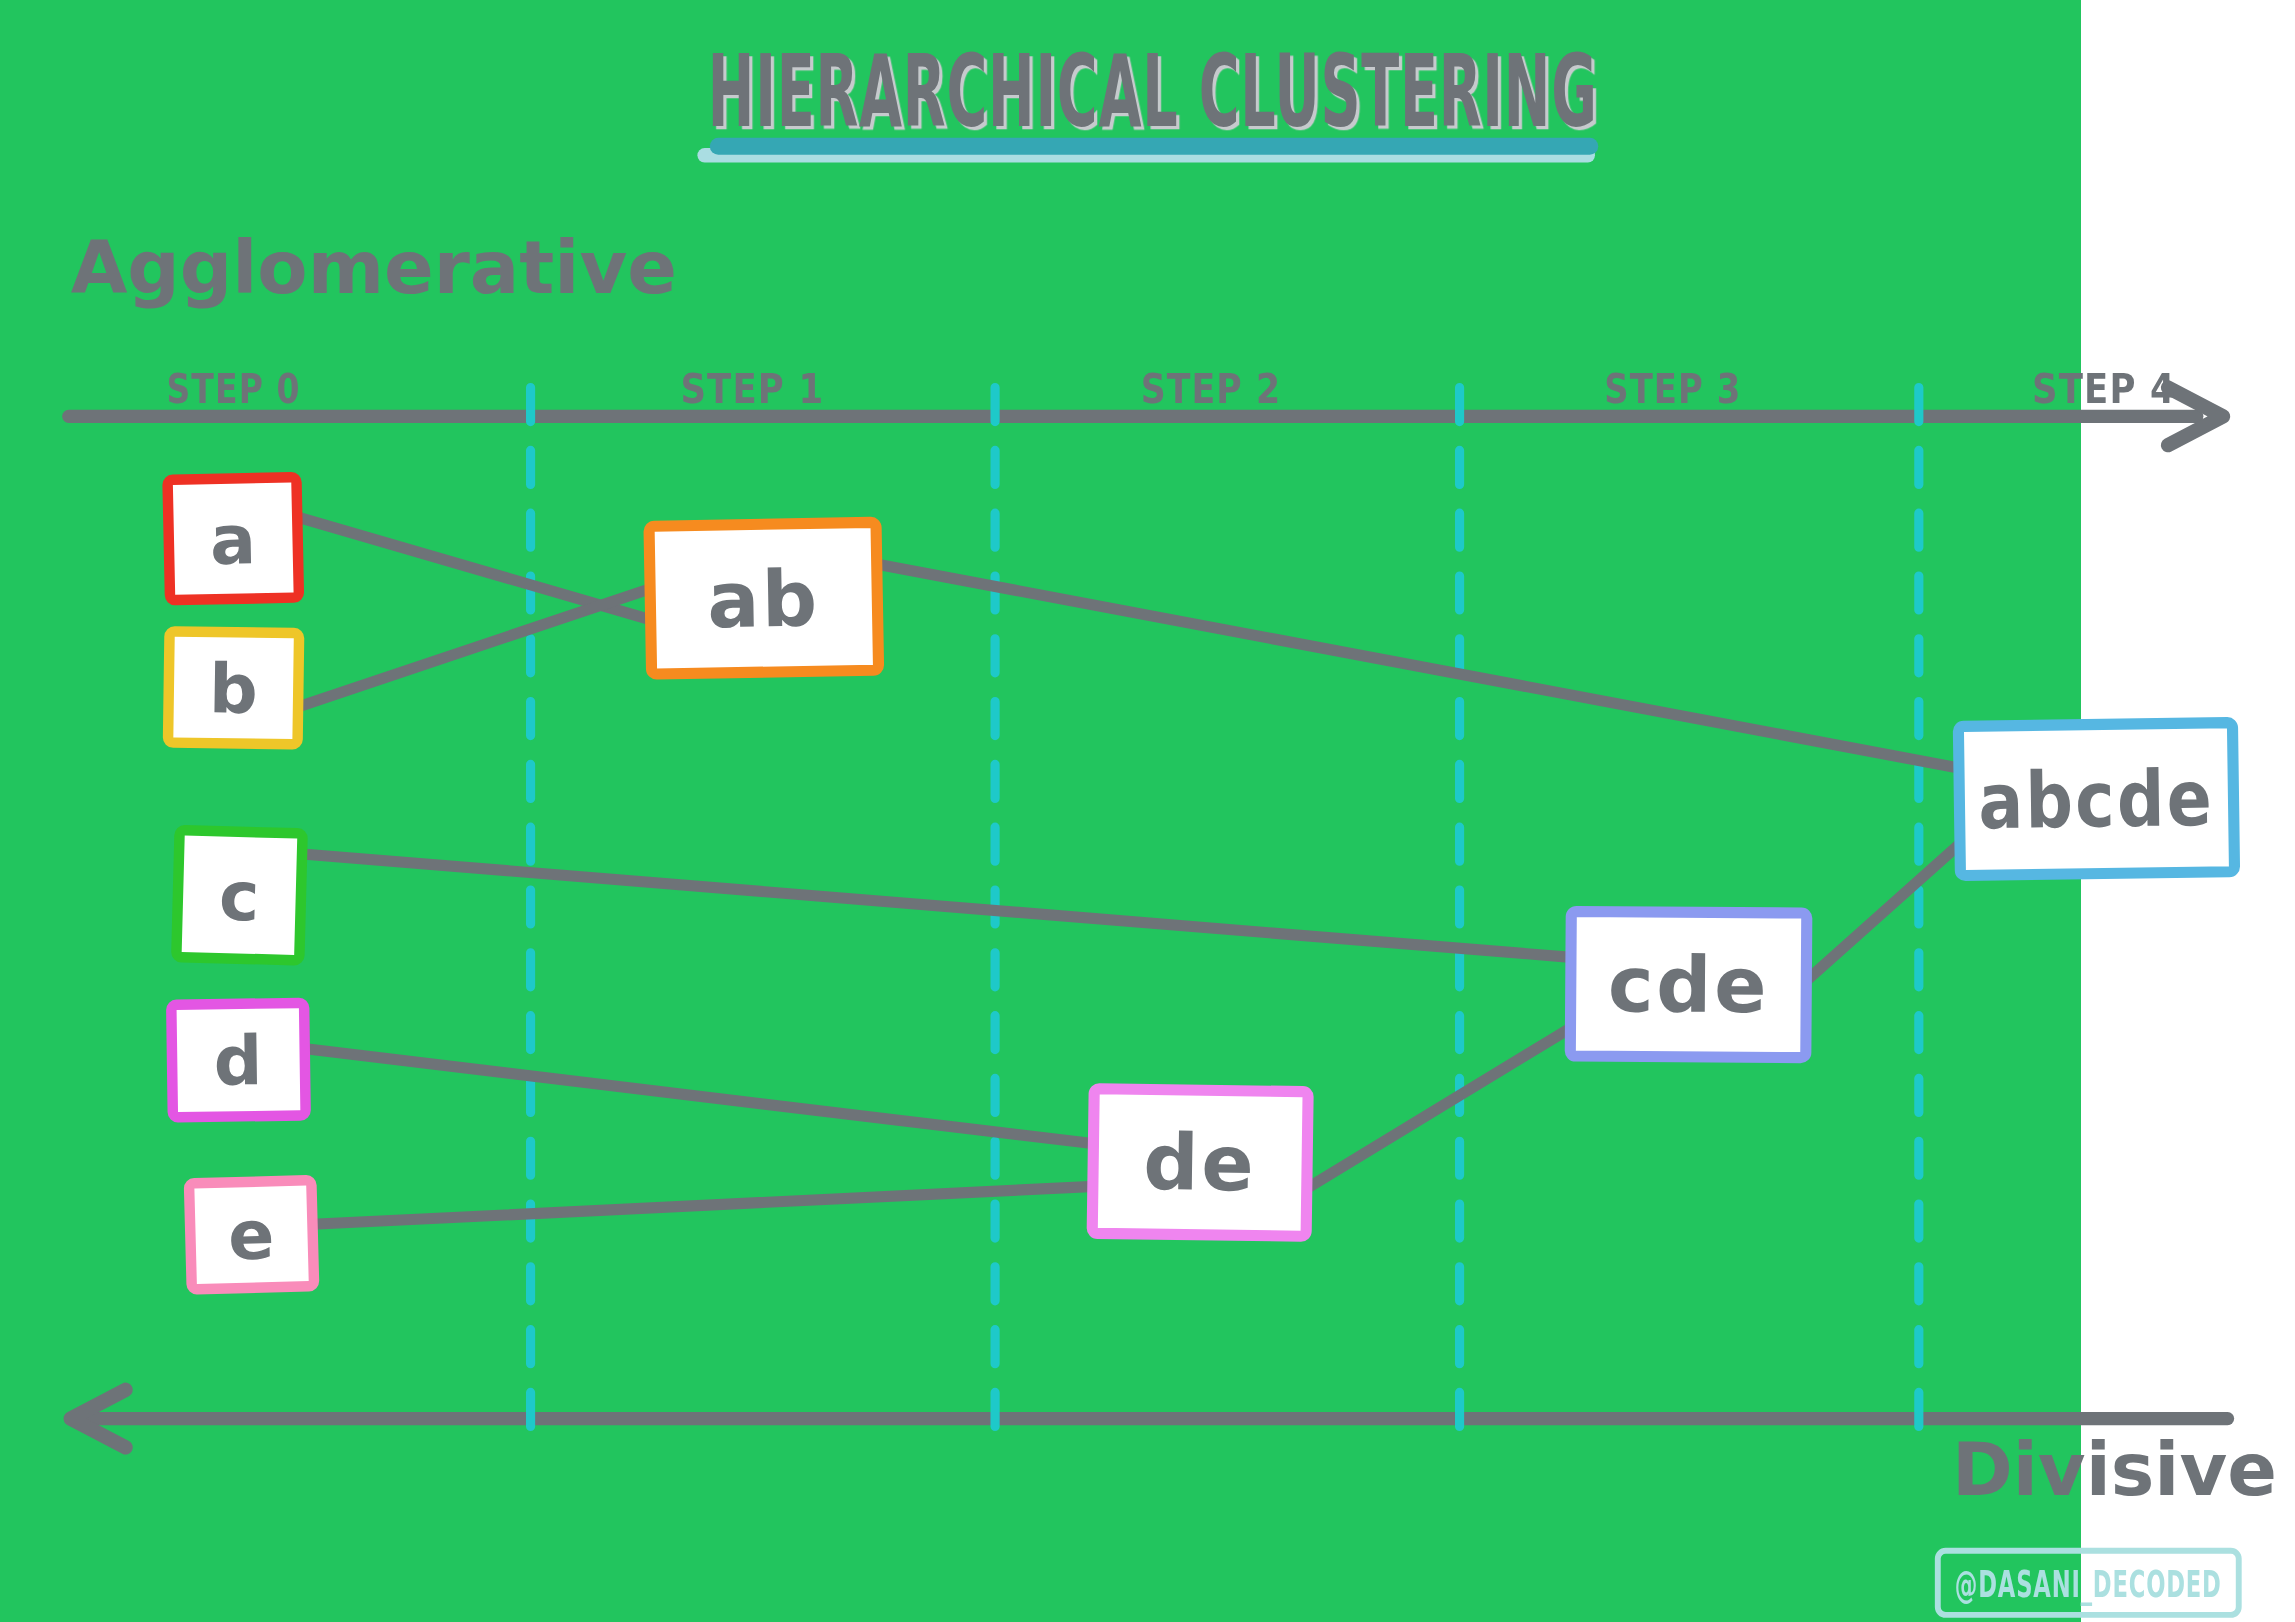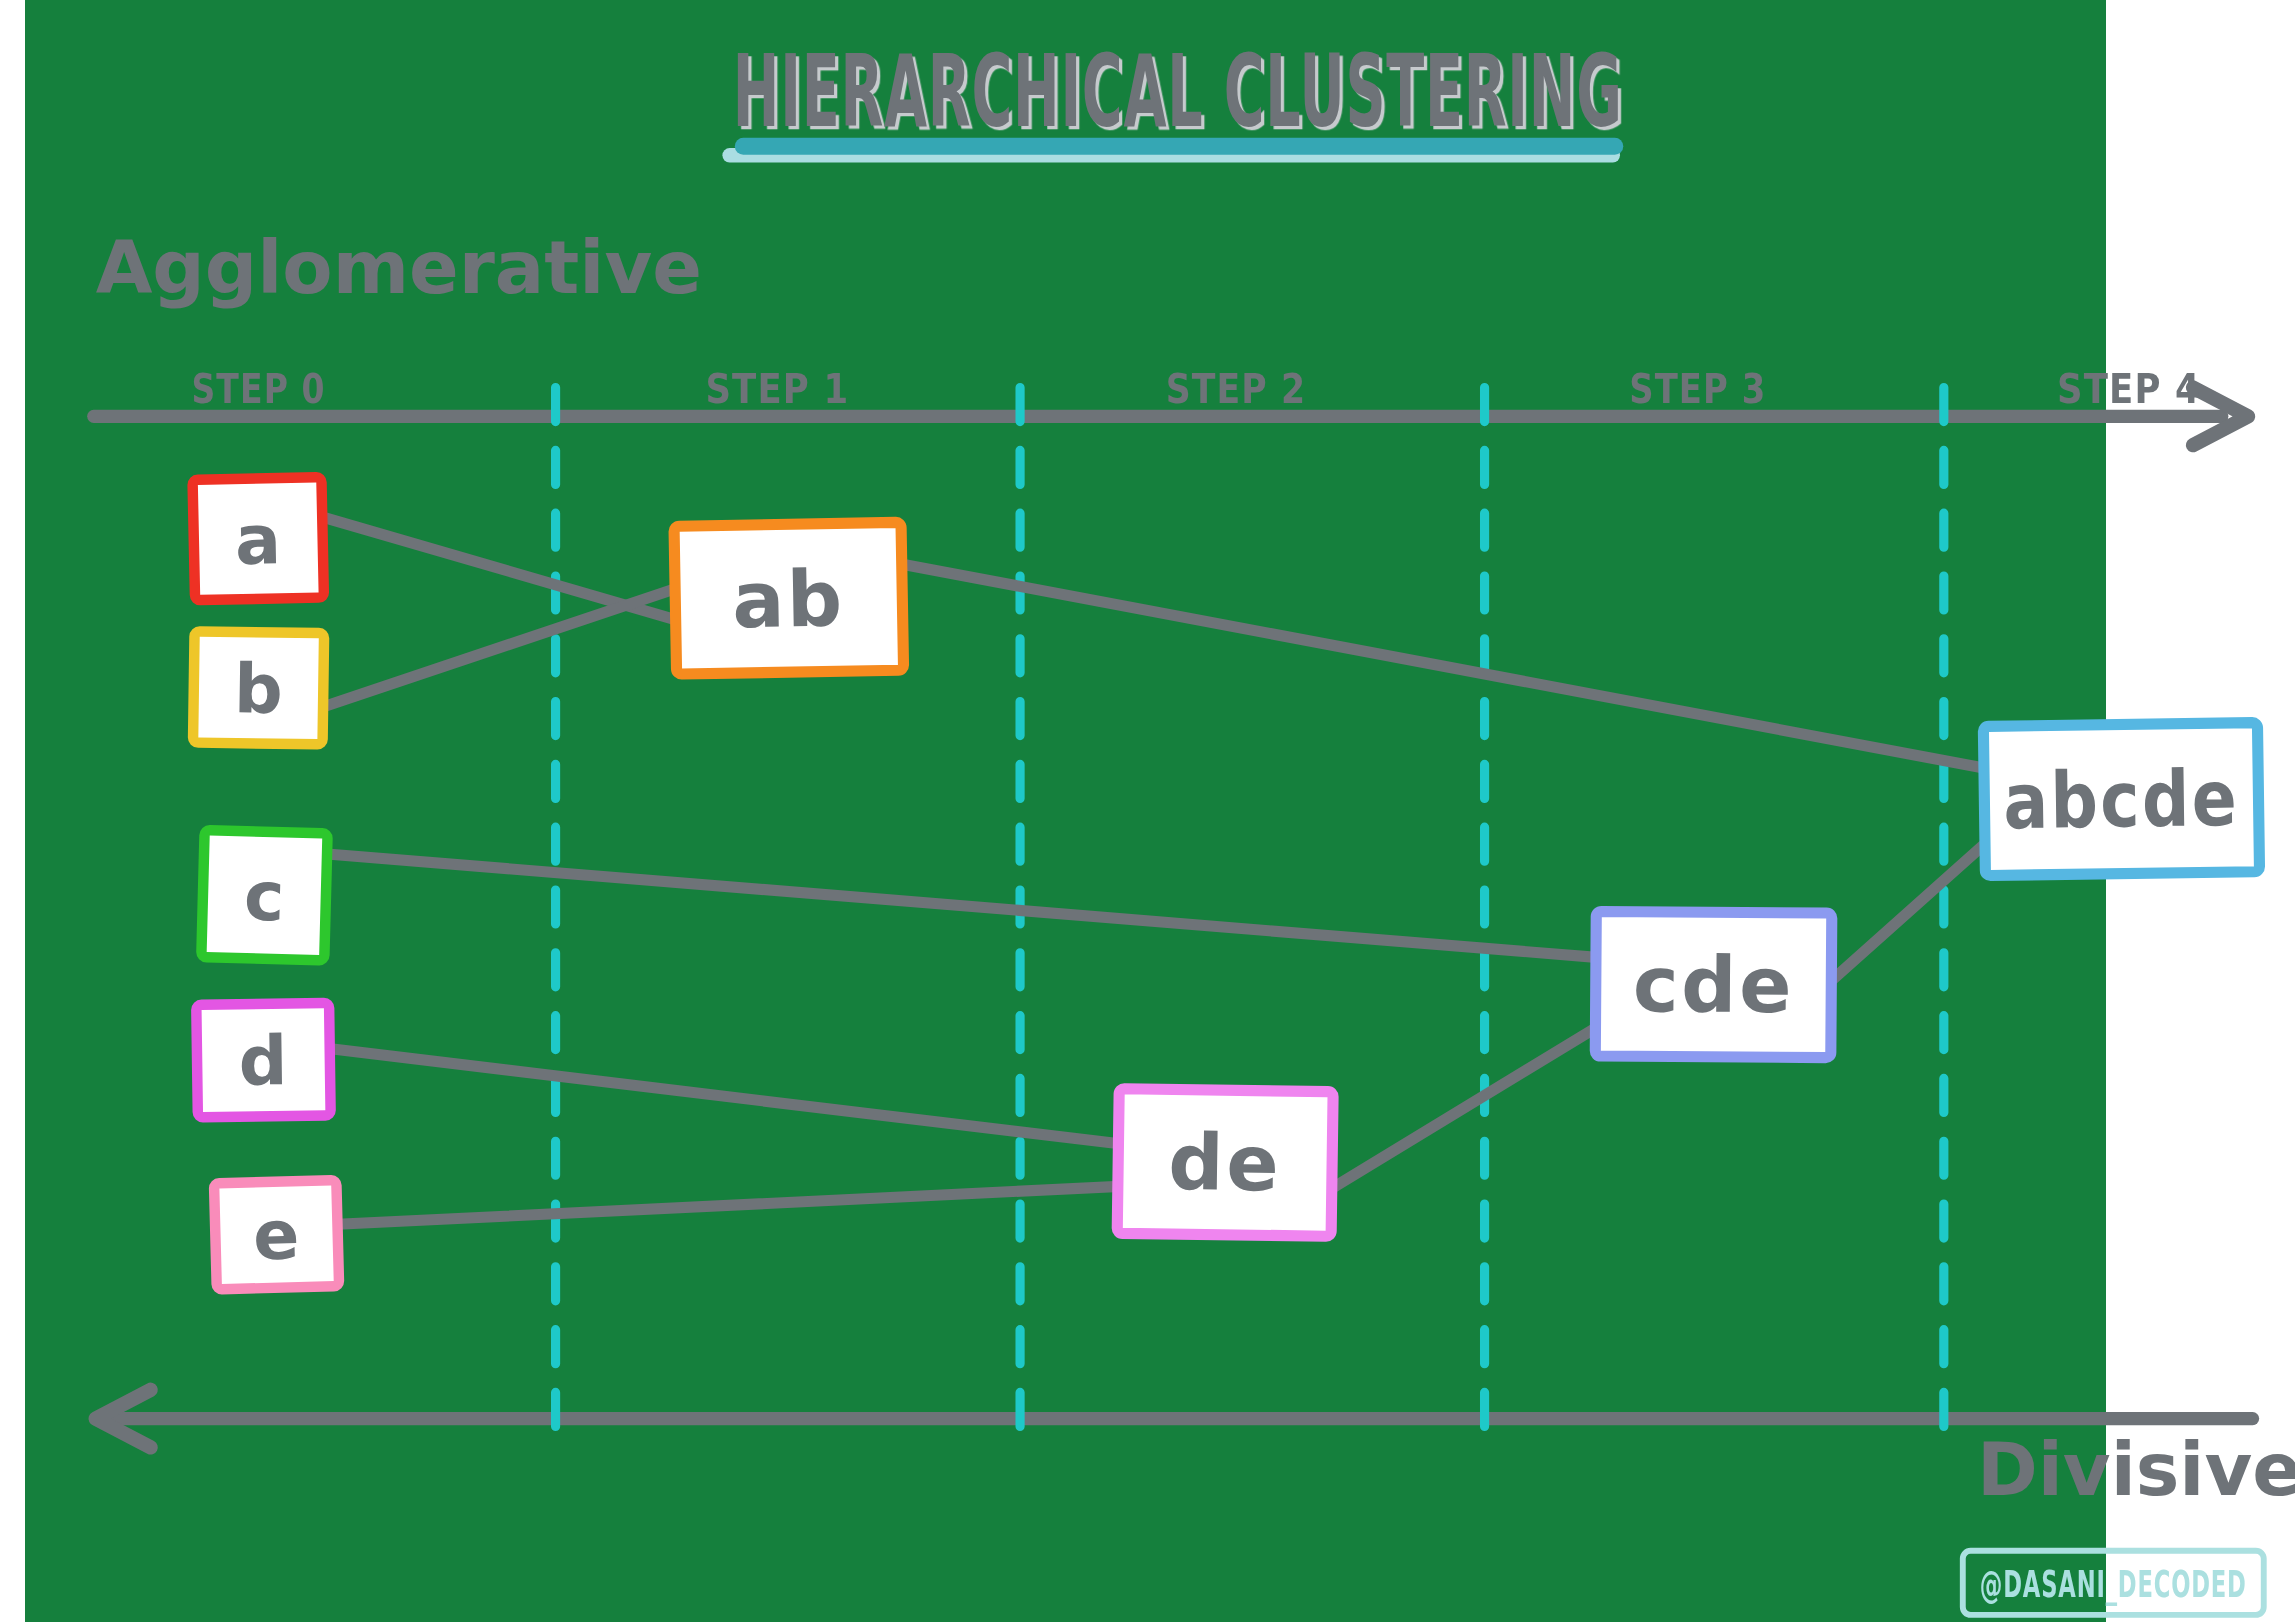--- a/index.html
+++ b/index.html
@@ -4,23 +4,22 @@
 <style>
   html, body {
     margin: 0;
     padding: 0;
     background: #ffffff;
   }
   .stage {
     width: 2081px;
     height: 1623px;
     position: relative;
-    background: #15803d;
+    background: #22c55e;
     font-family: "DejaVu Sans", "Liberation Sans", sans-serif;
-    margin-left: 25px;
   }
   svg { display: block; }
   text {
     font-family: "DejaVu Sans", "Liberation Sans", sans-serif;
   }
   .title-text {
     font-weight: bold;
     font-size: 152px;
     letter-spacing: 2px;
   }

